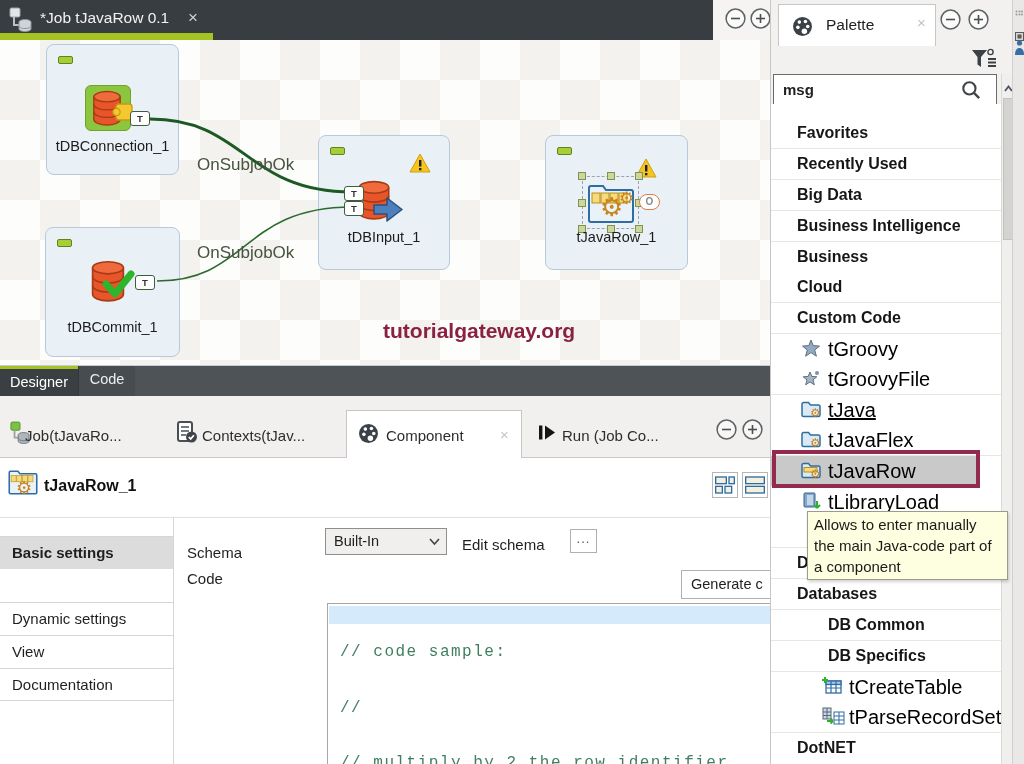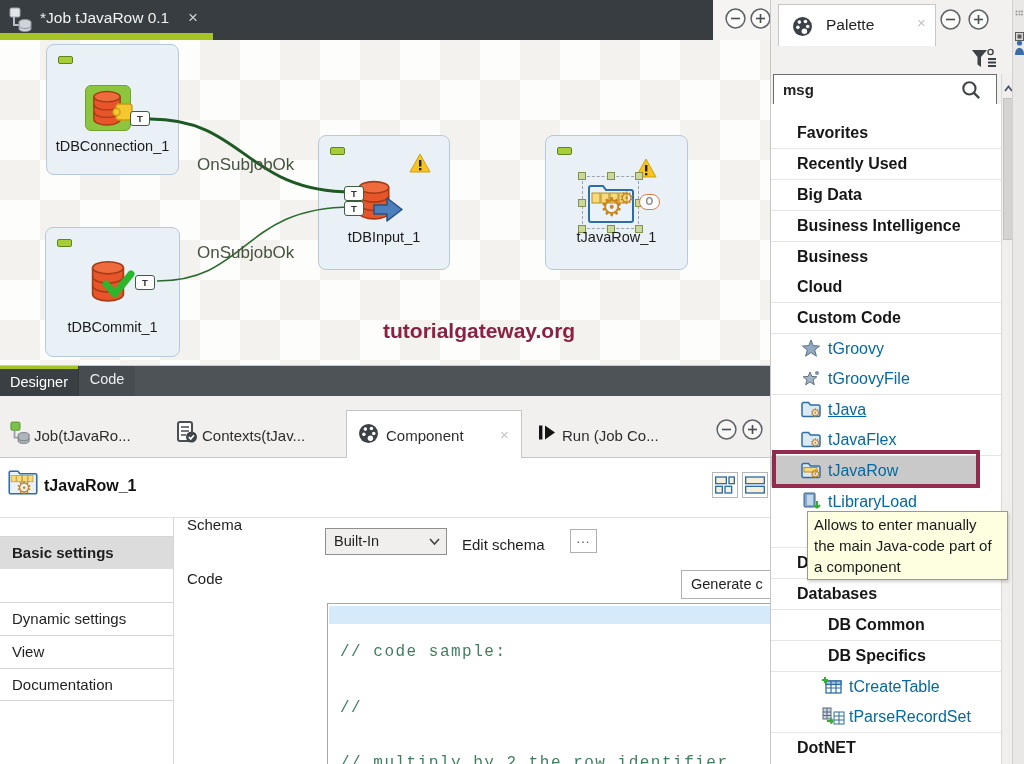--- a/index.html
+++ b/index.html
@@ -75,21 +75,21 @@
   .pal-tab { position:absolute; left:7px; top:4px; width:158px; height:42px; background:#fff; border:1px solid #c9c7c5; border-bottom:none; }
   .pal-tab-label { position:absolute; left:47px; top:11px; font-size:15.5px; color:#222; }
   .pal-close { position:absolute; left:138px; top:9px; font-size:15px; color:#c2c2c2; }
   .search-input { position:absolute; left:2px; top:74px; width:224px; height:31px; border:1px solid #6b6b6b;
     font-size:15px; color:#222; padding:0 30px 0 9px; background:#fff; font-family:"Liberation Sans",sans-serif;font-weight:bold; }
   .plist { position:absolute; left:0; top:104px; width:230px; height:660px; background:#fff; overflow:hidden; }
   .prow { position:absolute; left:0; width:230px; height:31px; border-bottom:1px solid #e8e6e3; background:#fff; }
   .prow.sel { background:#c9c9c9; width:205px; }
   .pcat { display:inline-block; padding-left:26px; font-size:16px; font-weight:bold; color:#161616; line-height:30px; }
   .psub { display:inline-block; padding-left:57px; font-size:16px; font-weight:bold; color:#161616; line-height:30px; }
-  .pitem { display:inline-block; font-size:16px; color:#0369a1; line-height:30px; }
+  .pitem { display:inline-block; font-size:20px; color:#000000; line-height:30px; }
   .picon { position:absolute; top:5px; }
   .pclip { max-width:11px; overflow:hidden; }
   .scrollbar { position:absolute; left:230px; top:74px; width:13px; height:690px; background:#f1efed; border-left:1px solid #dbd9d7; }
   .sb-thumb { position:absolute; left:1px; top:24px; width:11px; height:142px; background:#d5d3d1; border:1px solid #c4c2c0; }
   .right-strip { position:absolute; left:1012px; top:0; width:12px; height:764px; background:#eae8e6; border-left:1px solid #d2d0ce; }
   .tooltip { position:absolute; left:807px; top:511px; width:201px; background:#feffe1; border:1px solid #9c9c8e;
     padding:2px 6px; font-size:15px; line-height:21px; color:#1a1a1a; z-index:50; box-shadow:1px 2px 3px rgba(0,0,0,0.18); }
   .red-annot { position:absolute; left:772px; top:450px; width:208px; height:38px; border:4px solid #932b4e; z-index:40; }
 </style>
 </head>
@@ -231,21 +231,21 @@
     <div class="abs" style="left:0; top:457px; width:346px; height:1px; background:#c9c7c5;"></div>
     <div class="abs" style="left:522px; top:457px; width:248px; height:1px; background:#c9c7c5;"></div>
 
     <svg class="abs" style="left:10px; top:421px;" width="20" height="24" viewBox="0 0 22 26">
       <rect x="1" y="1" width="10" height="9" rx="1.5" fill="#7cc24a" stroke="#4e8f28"></rect>
       <path d="M5 10 v8 h6" fill="none" stroke="#9aa2a8" stroke-width="2"></path>
       <ellipse cx="15" cy="15" rx="6" ry="2.5" fill="#aeb5bb" stroke="#6d757c"></ellipse>
       <path d="M9 15 v7 c0 1.4 2.7 2.5 6 2.5 s6 -1.1 6 -2.5 v-7" fill="#aeb5bb" stroke="#6d757c"></path>
       <path d="M9 19 c0 1.4 2.7 2.5 6 2.5 s6 -1.1 6 -2.5" fill="none" stroke="#6d757c"></path>
     </svg>
-    <span class="btab-label abs" style="left:34px; top:427px;">Job(tJavaRo...</span>
+    <span class="btab-label abs" style="left:25px; top:427px;">Job(tJavaRo...</span>
 
     <svg class="abs" style="left:176px; top:420px;" width="22" height="24" viewBox="0 0 22 24">
       <rect x="2" y="2" width="14" height="19" rx="2" fill="#fff" stroke="#4a4f54" stroke-width="2"></rect>
       <path d="M5 7 h8 M5 11 h8 M5 15 h5" stroke="#4a4f54" stroke-width="1.5"></path>
       <circle cx="15.5" cy="17" r="5.5" fill="#3f444a"></circle>
       <path d="M12.8 17 l1.9 1.9 3.2 -3.6" stroke="#fff" stroke-width="1.7" fill="none"></path>
     </svg>
     <span class="btab-label abs" style="left:202px; top:427px;">Contexts(tJav...</span>
 
     <svg class="abs" style="left:358px; top:423px;" width="21" height="21" viewBox="0 0 20 20">
@@ -314,21 +314,21 @@
         </svg>
     </div>
     <div class="abs" style="left:0; top:517px; width:770px; height:1px; background:#e3e1df;"></div>
     <div class="abs" style="left:173px; top:517px; width:1px; height:247px; background:#d8d6d4;"></div>
 
     <div class="menu-item sel" style="top:536px;">Basic settings</div>
     <div class="menu-item" style="top:602px;">Dynamic settings</div>
     <div class="menu-item" style="top:635px;">View</div>
     <div class="menu-item" style="top:668px; border-bottom:1px solid #d8d6d4;">Documentation</div>
 
-    <div class="form-label" style="left:187px; top:516px;">Schema</div>
+    <div class="form-label" style="left:187px; top:544px;">Schema</div>
     <div class="select-box">
       <span>Built-In</span>
       <svg class="abs" style="right:6px; top:9px;" width="11" height="8" viewBox="0 0 11 8">
         <path d="M1 1 l4.5 5 L10 1" fill="none" stroke="#444" stroke-width="1.6"></path>
       </svg>
     </div>
     <div class="form-label" style="left:462px; top:536px;">Edit schema</div>
     <div class="more-btn">...</div>
 
     <div class="form-label" style="left:187px; top:570px;">Code</div>

